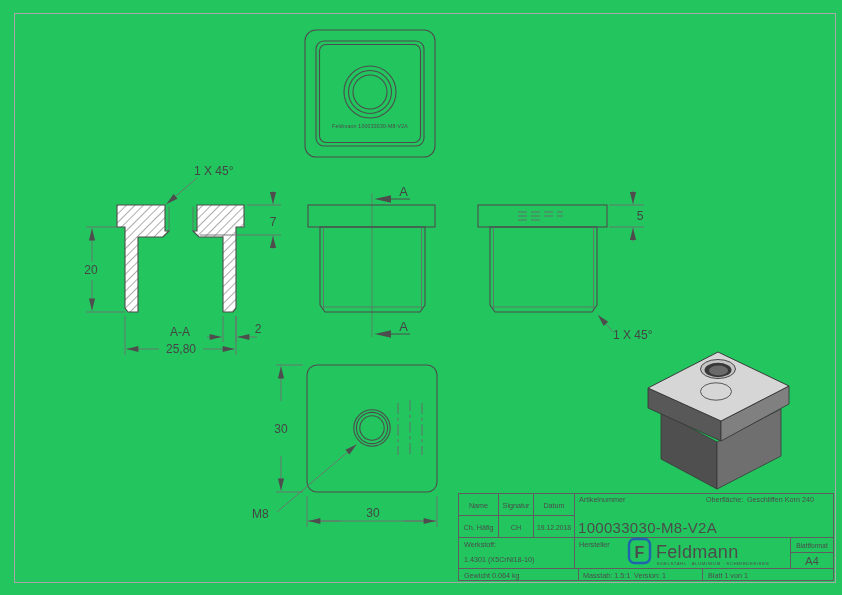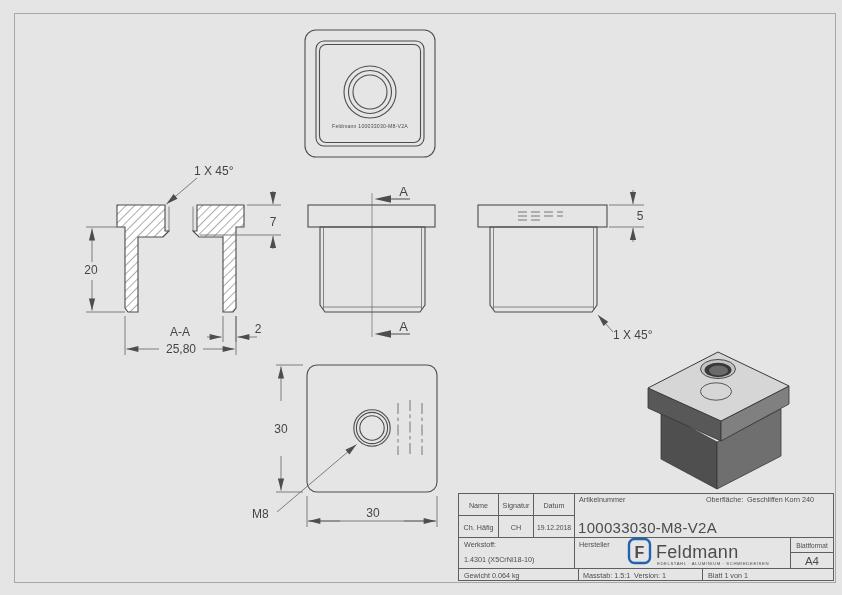--- a/index.html
+++ b/index.html
@@ -1,16 +1,16 @@
 <!DOCTYPE html>
 <html><head>
 <meta charset="utf-8">
 <style>
   html,body{margin:0;padding:0;background:#ffffff;}
-  #page{position:relative;width:842px;height:595px;background:#e5e5e5;overflow:hidden;
+  #page{position:relative;width:842px;height:595px;background:#22c55e;overflow:hidden;
         font-family:"Liberation Sans",sans-serif;}
   svg{position:absolute;left:0;top:0;}
   svg text{font-family:"Liberation Sans",sans-serif;fill:#4c4c4c;}
   .dim{font-size:12px;fill:#454545;}
   .cutlbl{font-size:13px;fill:#454545;}
   .tb-sm{font-size:7.2px;}
   .tb-xs{font-size:6.8px;}
   .engrave{font-size:5.2px;fill:#4c4c4c;letter-spacing:.2px;}
   .partline{fill:none;stroke:#4d4d4d;stroke-width:1.1;}
   .thinline{fill:none;stroke:#6a6a6a;stroke-width:.8;}

